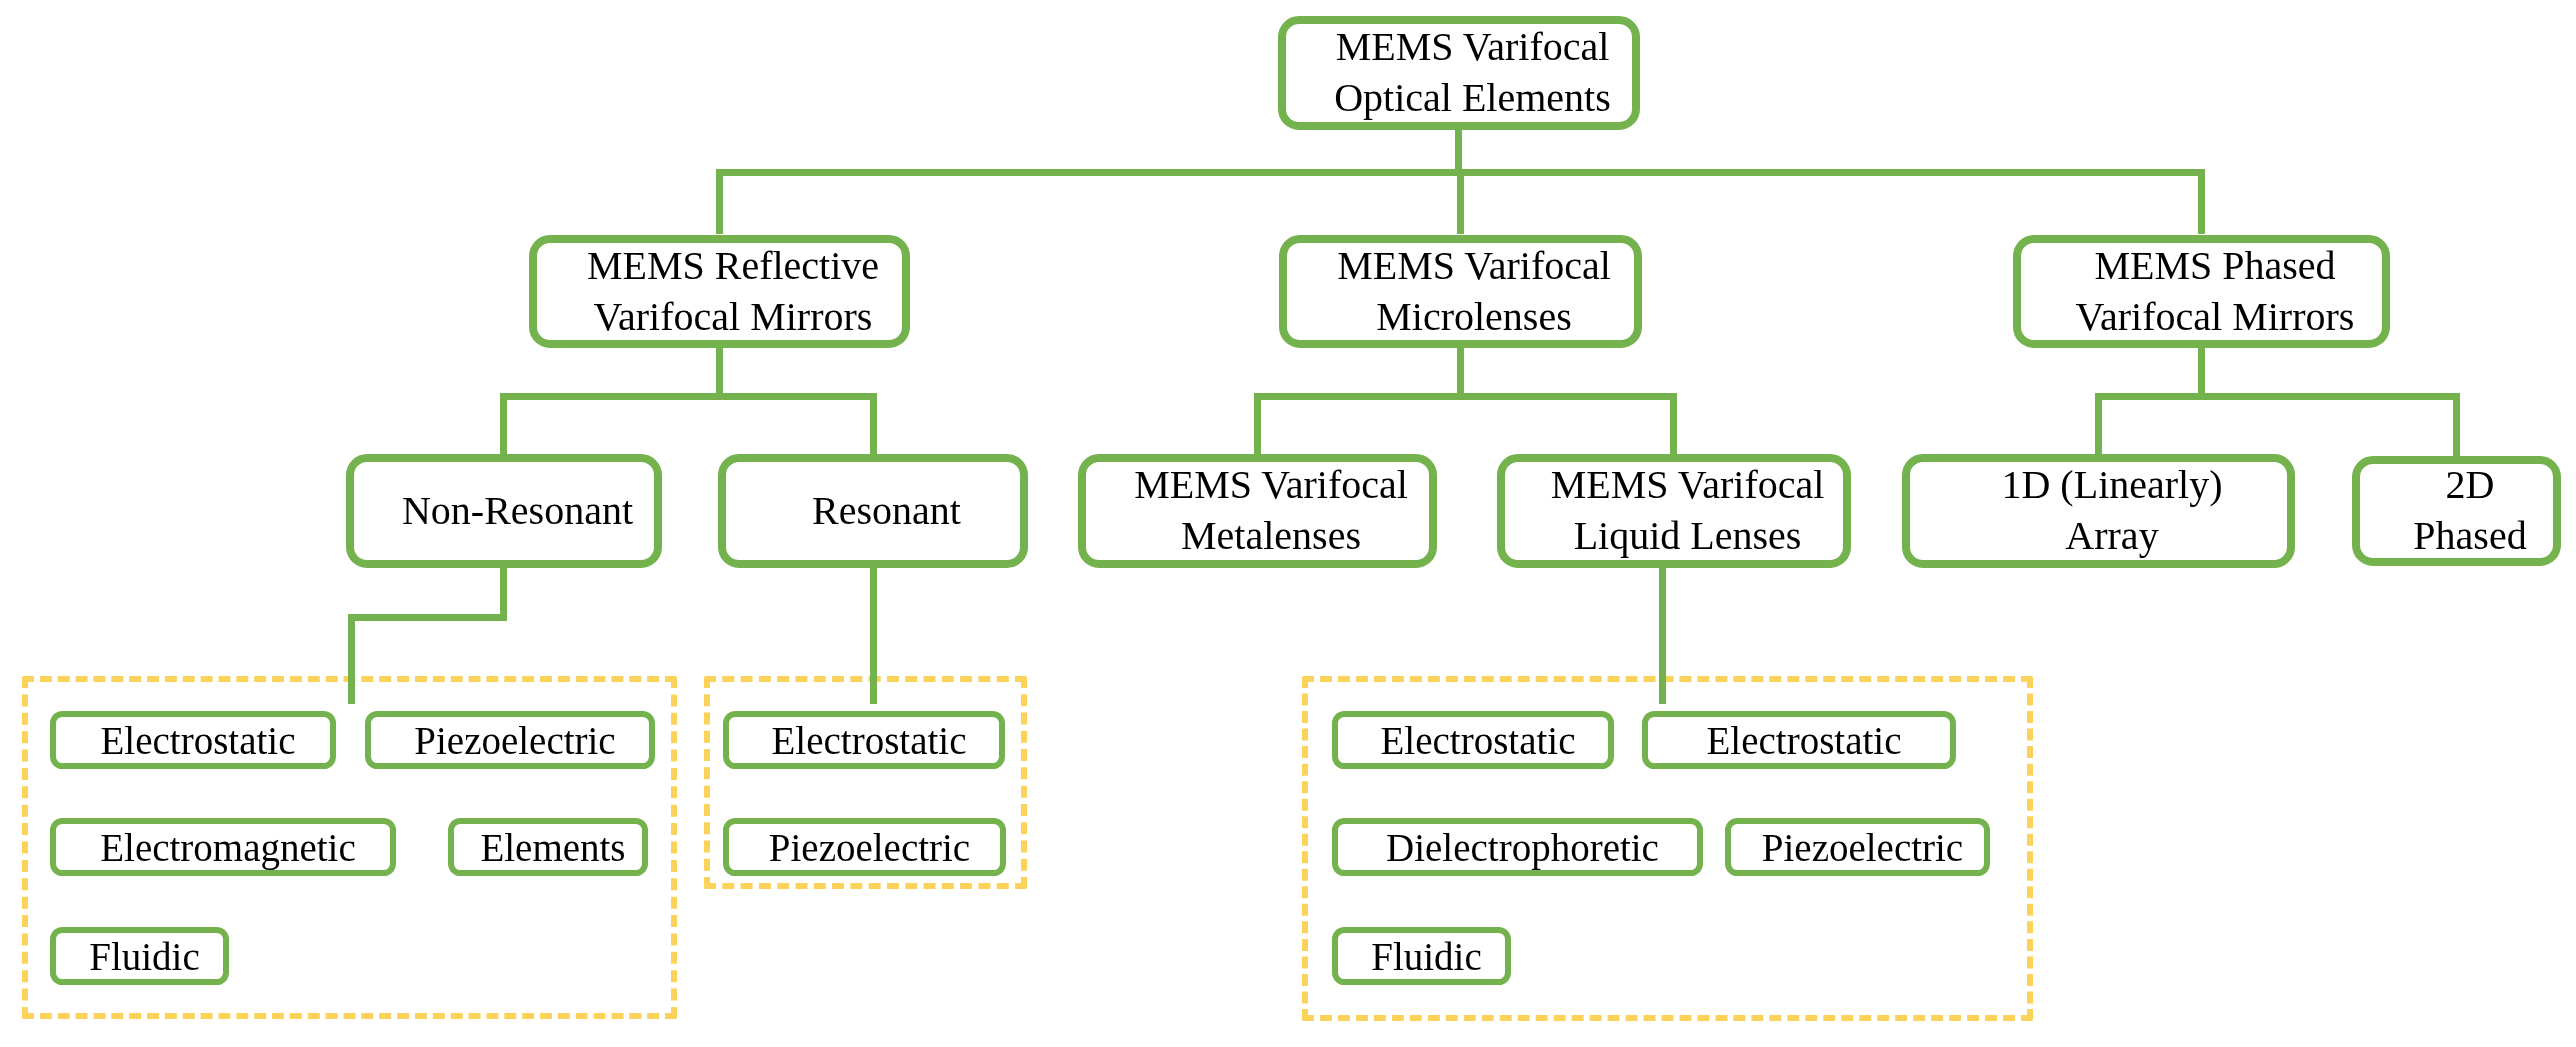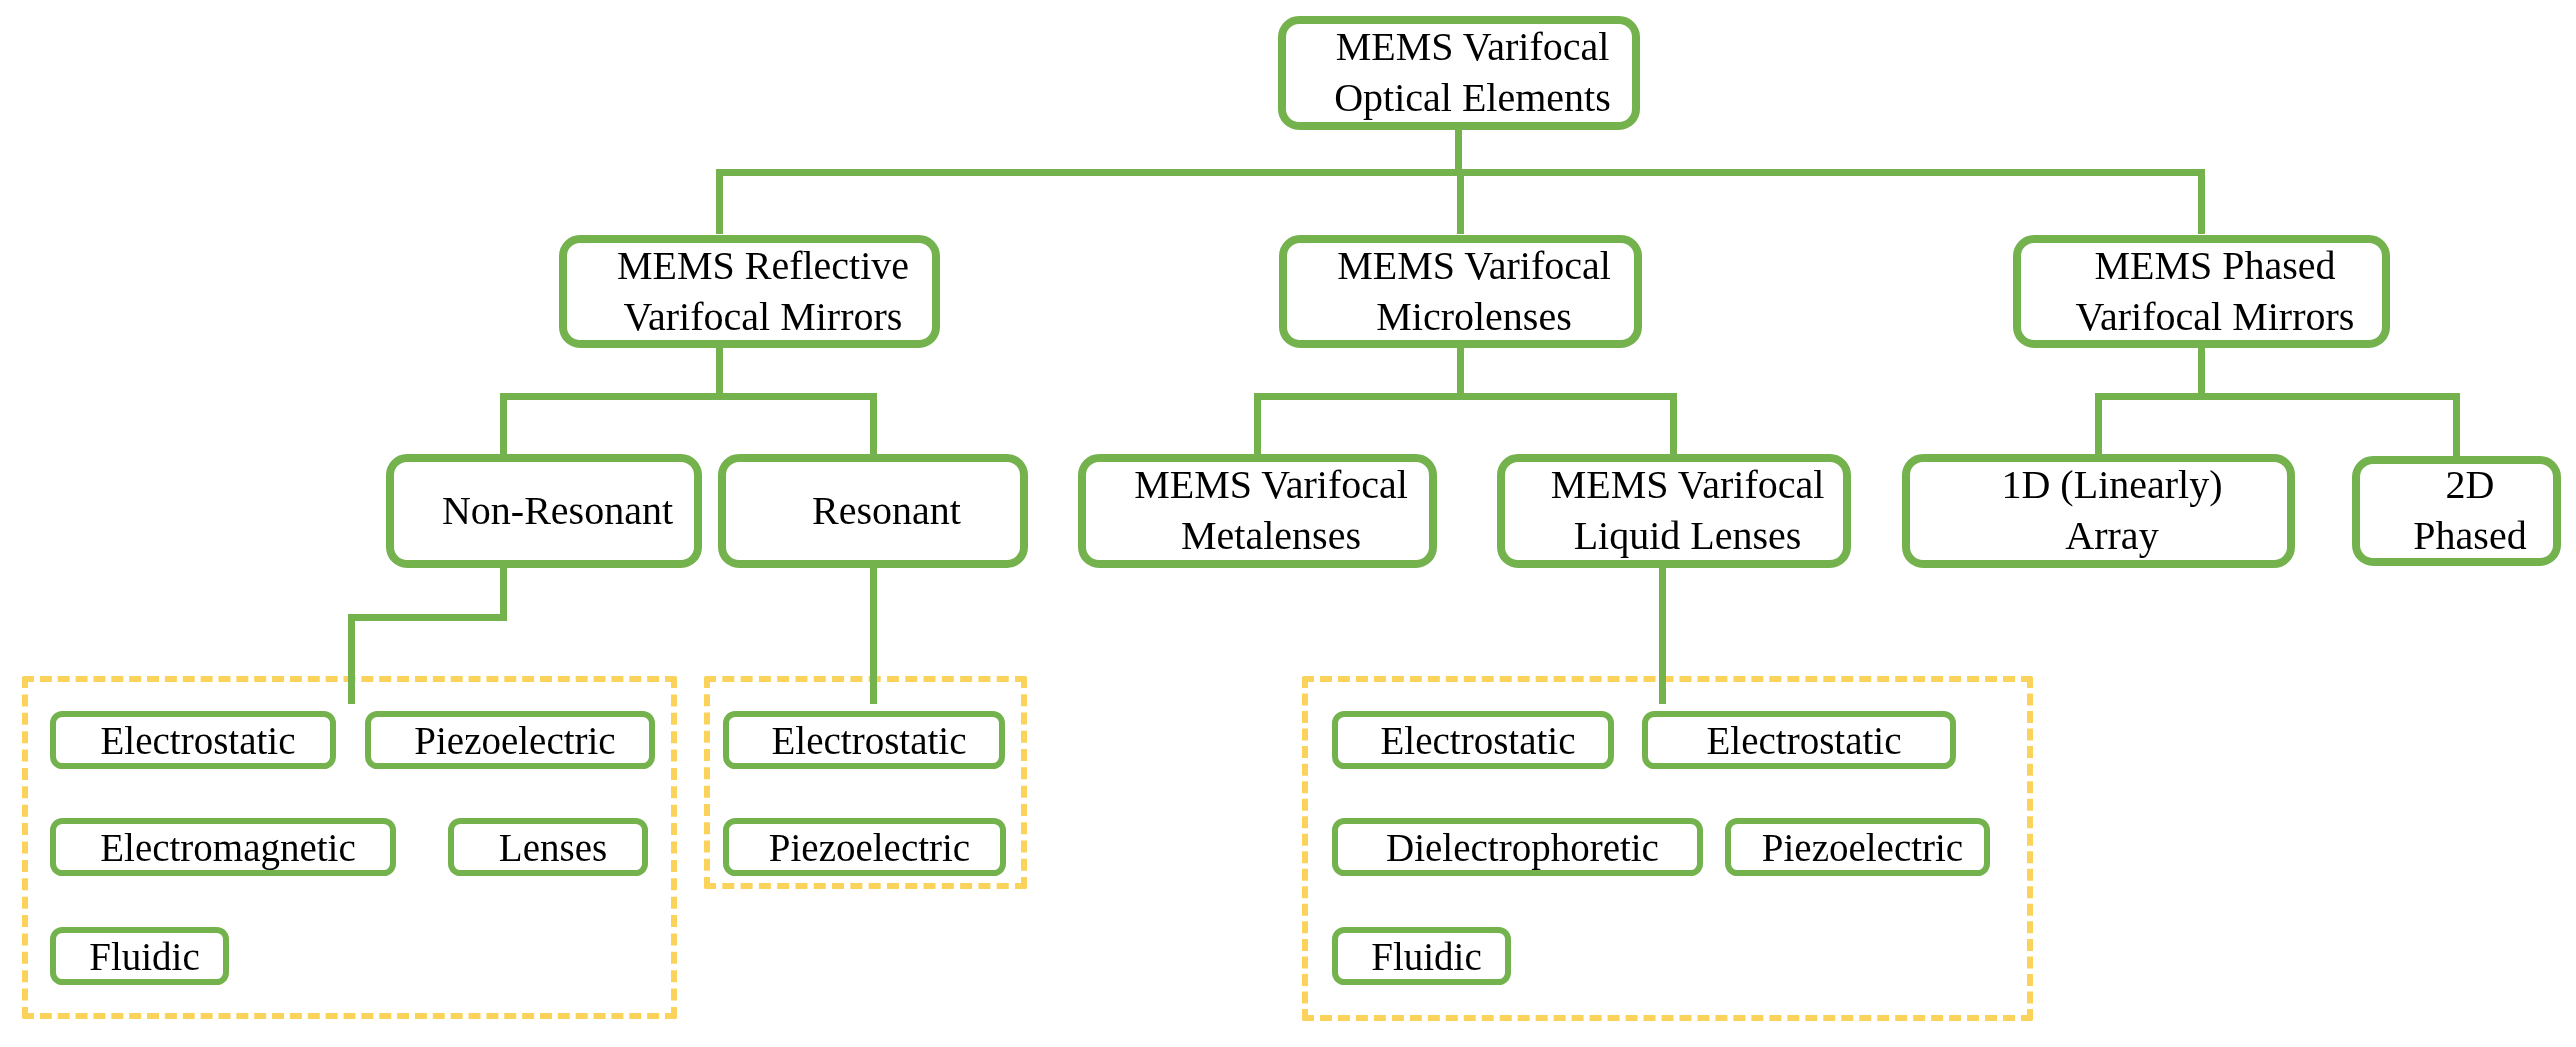--- a/index.html
+++ b/index.html
@@ -77,43 +77,43 @@
 
   <div class="edge" style="left:500px;top:568px;width:7px;height:50px;"></div>
   <div class="edge" style="left:348px;top:614px;width:159px;height:7px;"></div>
   <div class="edge" style="left:348px;top:614px;width:7px;height:90px;"></div>
   <div class="edge" style="left:870px;top:568px;width:7px;height:136px;"></div>
   <div class="edge" style="left:1659px;top:568px;width:7px;height:136px;"></div>
 
   <div class="node" style="left:1278px;top:16px;width:362px;height:114px;">MEMS Varifocal
 Optical Elements</div>
 
-  <div class="node" style="left:559px;top:235px;width:381px;height:113px;">MEMS Reflective
+  <div class="node" style="left:529px;top:235px;width:381px;height:113px;">MEMS Reflective
 Varifocal Mirrors</div>
   <div class="node" style="left:1279px;top:235px;width:363px;height:113px;">MEMS Varifocal
 Microlenses</div>
   <div class="node" style="left:2013px;top:235px;width:377px;height:113px;">MEMS Phased
 Varifocal Mirrors</div>
 
-  <div class="node" style="left:346px;top:454px;width:316px;height:114px;margin-left:40px;">Non-Resonant</div>
+  <div class="node" style="left:346px;top:454px;width:316px;height:114px;">Non-Resonant</div>
   <div class="node" style="left:718px;top:454px;width:310px;height:114px;">Resonant</div>
   <div class="node" style="left:1078px;top:454px;width:359px;height:114px;">MEMS Varifocal
 Metalenses</div>
   <div class="node" style="left:1497px;top:454px;width:354px;height:114px;">MEMS Varifocal
 Liquid Lenses</div>
   <div class="node" style="left:1902px;top:454px;width:393px;height:114px;">1D (Linearly)
 Array</div>
   <div class="node" style="left:2352px;top:456px;width:209px;height:110px;">2D
 Phased</div>
 
   <div class="dashed-group" style="left:22px;top:676px;width:655px;height:343px;"></div>
   <div class="chip" style="left:50px;top:711px;width:286px;height:58px;">Electrostatic</div>
   <div class="chip" style="left:365px;top:711px;width:290px;height:58px;">Piezoelectric</div>
   <div class="chip" style="left:50px;top:818px;width:346px;height:58px;">Electromagnetic</div>
-  <div class="chip" style="left:448px;top:818px;width:200px;height:58px;">Lenses</div>
+  <div class="chip" style="left:448px;top:818px;width:200px;height:58px;">Elements</div>
   <div class="chip" style="left:50px;top:927px;width:179px;height:58px;">Fluidic</div>
 
   <div class="dashed-group" style="left:704px;top:676px;width:323px;height:213px;"></div>
   <div class="chip" style="left:723px;top:711px;width:282px;height:58px;">Electrostatic</div>
   <div class="chip" style="left:723px;top:818px;width:283px;height:58px;">Piezoelectric</div>
 
   <div class="dashed-group" style="left:1302px;top:676px;width:731px;height:345px;"></div>
   <div class="chip" style="left:1332px;top:711px;width:282px;height:58px;">Electrostatic</div>
   <div class="chip" style="left:1642px;top:711px;width:314px;height:58px;">Electrostatic</div>
   <div class="chip" style="left:1332px;top:818px;width:371px;height:58px;">Dielectrophoretic</div>

